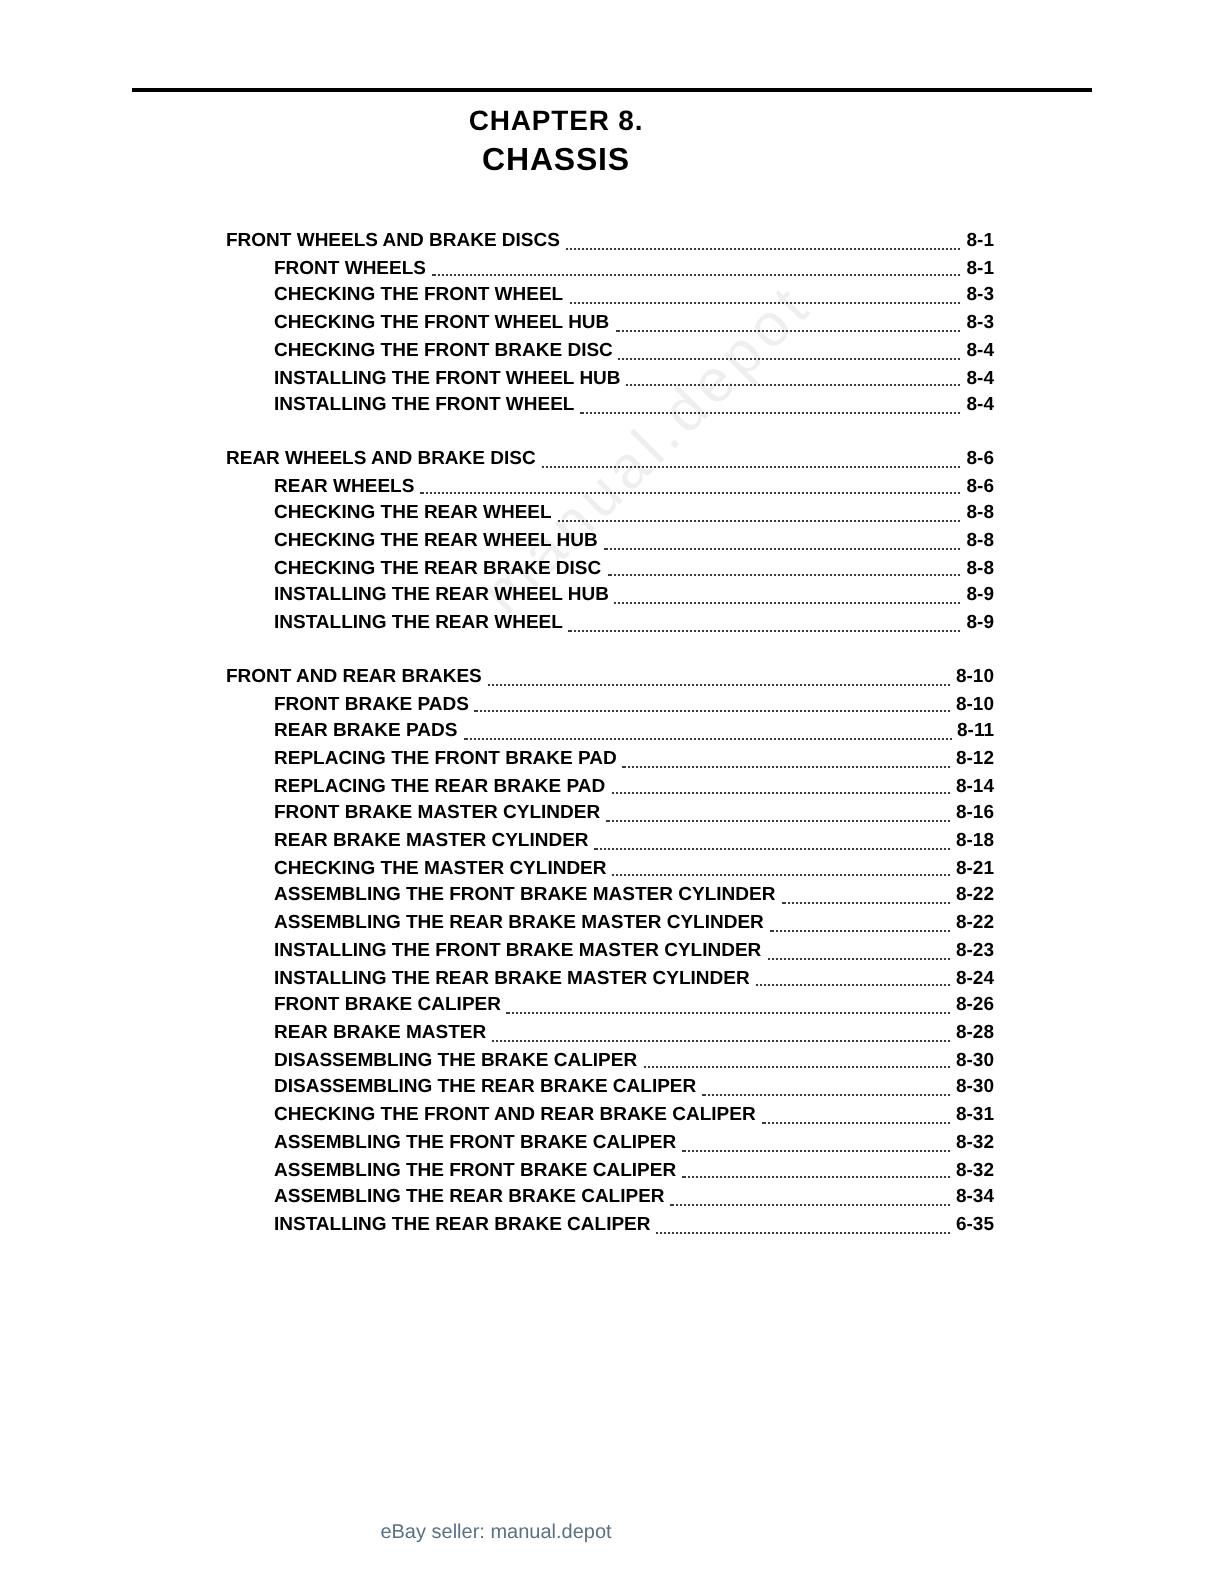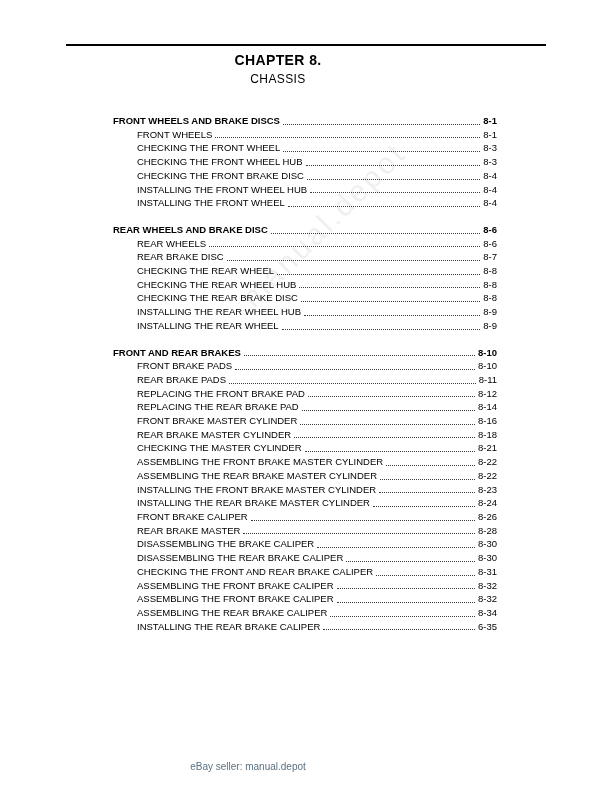--- a/index.html
+++ b/index.html
@@ -30,39 +30,39 @@
     left: 0;
     width: 556px;
     text-align: center;
   }
   .chapter-title {
     font-size: 14px;
     font-weight: bold;
     letter-spacing: 0.4px;
   }
   .chapter-subtitle {
-    font-size: 12px;
-    font-weight: normal;
+    font-size: 16px;
+    font-weight: bold;
     letter-spacing: 0.4px;
     margin-top: 4px;
   }
   .toc {
     position: absolute;
     top: 114px;
     left: 113px;
     width: 384px;
   }
   .toc-section { margin-bottom: 13px; }
   .toc-row {
     display: flex;
     font-size: 9.5px;
     line-height: 13.7px;
   }
   .toc-header { font-weight: bold; }
-  .toc-item { padding-left: 24px; }
+  .toc-item { padding-left: 24px; font-weight: bold; }
   .toc-label { white-space: nowrap; }
   .toc-dots {
     flex: 1;
     margin: 0 3px;
     border-bottom: 1.3px dotted #3a3a3a;
     transform: translateY(-3px);
     min-width: 8px;
   }
   .toc-page { white-space: nowrap; }
   .watermark {
@@ -143,25 +143,20 @@
           <span class="toc-label">REAR WHEELS AND BRAKE DISC</span>
           <span class="toc-dots"></span>
           <span class="toc-page">8-6</span>
         </div>
         <div class="toc-row toc-item">
           <span class="toc-label">REAR WHEELS</span>
           <span class="toc-dots"></span>
           <span class="toc-page">8-6</span>
         </div>
         <div class="toc-row toc-item">
-          <span class="toc-label">REAR BRAKE DISC</span>
-          <span class="toc-dots"></span>
-          <span class="toc-page">8-7</span>
-        </div>
-        <div class="toc-row toc-item">
           <span class="toc-label">CHECKING THE REAR WHEEL</span>
           <span class="toc-dots"></span>
           <span class="toc-page">8-8</span>
         </div>
         <div class="toc-row toc-item">
           <span class="toc-label">CHECKING THE REAR WHEEL HUB</span>
           <span class="toc-dots"></span>
           <span class="toc-page">8-8</span>
         </div>
         <div class="toc-row toc-item">

